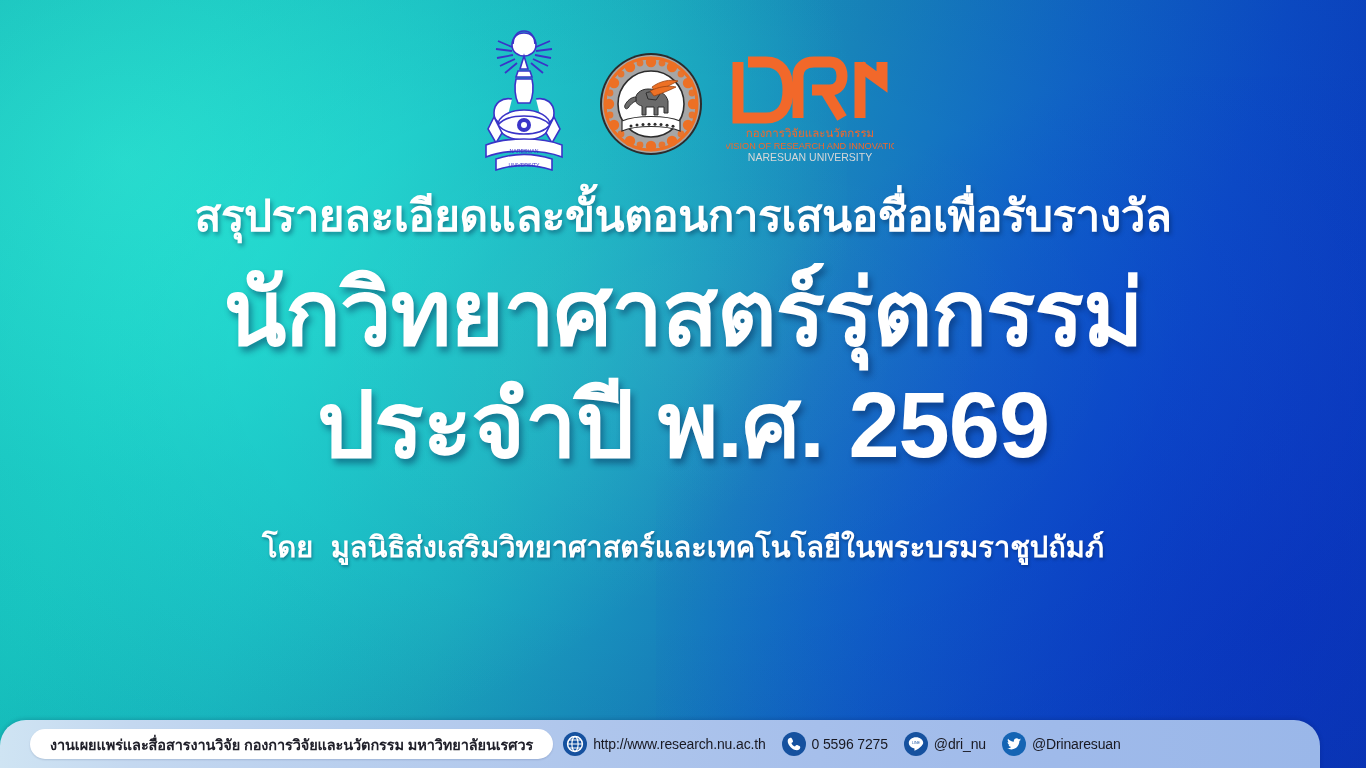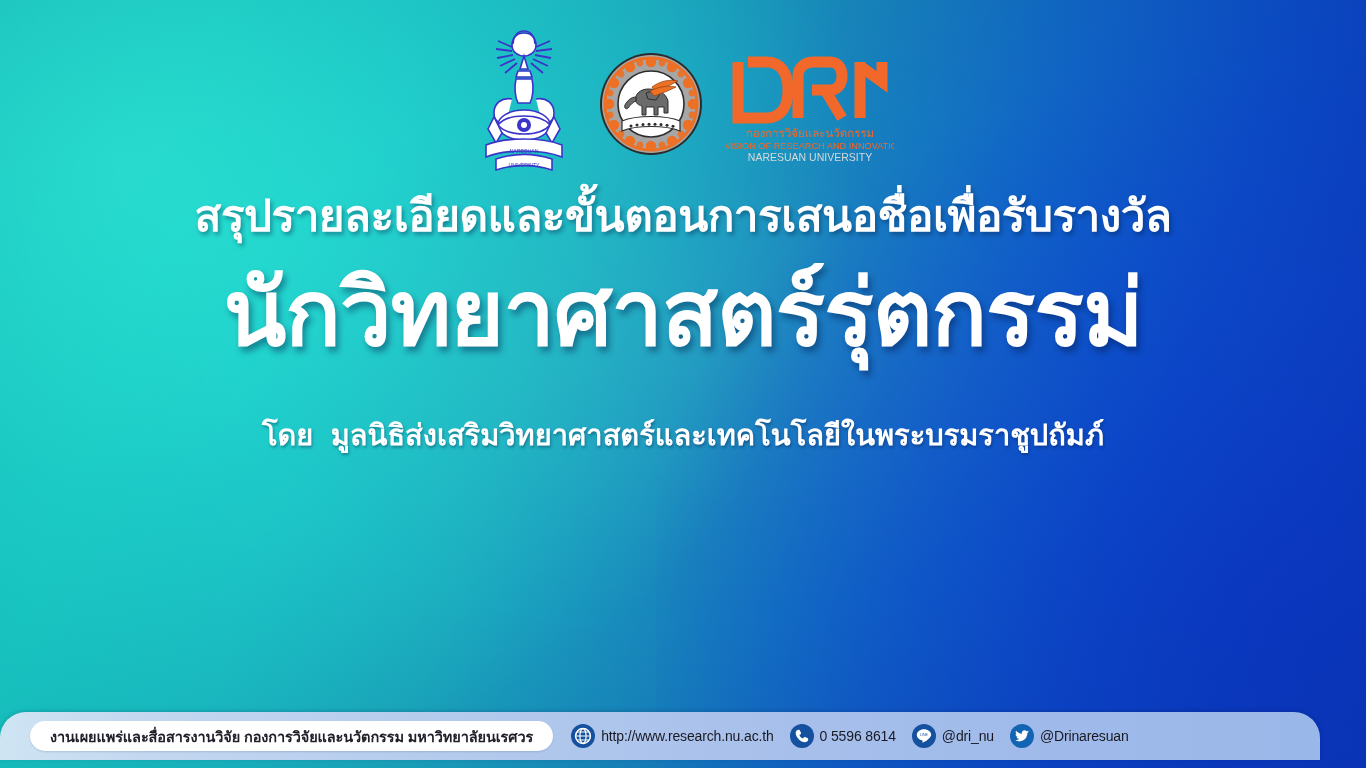--- a/index.html
+++ b/index.html
@@ -120,21 +120,21 @@
     color: #ffffff;
     text-shadow: 1px 2px 3px rgba(0, 26, 64, 0.38);
     margin-top: 46px;
     font-family: Liberation Mono, monospace;
   }
 
   
   .footer {
     position: absolute;
     left: 0;
-    bottom: 8px;
+    bottom: 0;
     width: 1320px;
     height: 48px;
     border-top-left-radius: 26px;
     border-top-right-radius: 26px;
     background: linear-gradient(90deg,
         #cfe4f3 0%,
         #c4d8f0 10%,
         #b9cfee 26%,
         #afc6ec 44%,
         #a6bfeb 62%,
@@ -159,21 +159,21 @@
   .footer-pill span {
     font-size: 14.5px;
     font-weight: bold;
     color: #20202a;
     white-space: nowrap;
     letter-spacing: -0.1px;
   }
   .contact-group {
     display: flex;
     align-items: center;
-    margin-left: 18px;
+    margin-left: 10px;
     gap: 6px;
   }
   .contact {
     display: flex;
     align-items: center;
     gap: 6px;
     margin-right: 10px;
   }
   .contact .ctext {
     font-size: 14px;
@@ -330,20 +330,21 @@
         </g>
         <text x="84" y="119" fill="#d8d8d8" text-anchor="middle" font-size="10.5" font-family="'Liberation Sans',sans-serif">NARESUAN UNIVERSITY</text>
       </svg>
     </div>
 
   </div>
 
   <div class="copy">
     <div class="line-kicker">สรุปรายละเอียดและขั้นตอนการเสนอชื่อเพื่อรับรางวัล</div>
     <div class="line-main">นักวิทยาศาสตร์รุ่ตกรรม่</div>
+    <div class="line-main second">ประจำปี พ.ศ. 2569</div>
     <div class="line-credit">โดย มูลนิธิส่งเสริมวิทยาศาสตร์และเทคโนโลยีในพระบรมราชูปถัมภ์</div>
   </div>
 
   <div class="footer">
 
     <div class="footer-pill">
       <span>งานเผยแพร่และสื่อสารงานวิจัย กองการวิจัยและนวัตกรรม มหาวิทยาลัยนเรศวร</span>
     </div>
 
     <div class="contact-group">
@@ -361,21 +362,21 @@
 
       <div class="contact">
         <span class="ci phone">
           <svg width="16" height="16" viewBox="0 0 16 16">
             <path d="M4.2 1.8 C5.3 1.5 5.9 2.2 6.3 3.2 L6.9 4.7 C7.2 5.5 6.9 6 6.2 6.5 L5.4 7
                      C5.9 8.6 7.4 10.1 9 10.6 L9.5 9.8 C10 9.1 10.5 8.8 11.3 9.1 L12.8 9.7
                      C13.8 10.1 14.5 10.7 14.2 11.8 C13.9 13.1 12.6 14.3 11 14.3
                      C6.6 14.3 1.7 9.4 1.7 5 C1.7 3.4 2.9 2.1 4.2 1.8 Z" fill="#ffffff"></path>
           </svg>
         </span>
-        <span class="ctext">0 5596 8614</span>
+        <span class="ctext">0 5596 7275</span>
       </div>
 
 
       <div class="contact">
         <span class="ci line">
           <svg width="18" height="18" viewBox="0 0 18 18">
             <path d="M9 2.2 C5 2.2 1.8 4.7 1.8 7.8 C1.8 10.5 4 12.8 7 13.3 C7.3 13.35 7.6 13.5 7.55 13.9
                      L7.4 15.2 C7.35 15.6 7.6 15.75 8 15.55 C9.8 14.7 13.1 12.7 14.5 10.9
                      C15.6 9.7 16.2 8.8 16.2 7.8 C16.2 4.7 13 2.2 9 2.2 Z" fill="#ffffff"></path>
             <g fill="#15519f" font-size="3.6" font-family="'Liberation Sans',sans-serif" text-anchor="middle">

